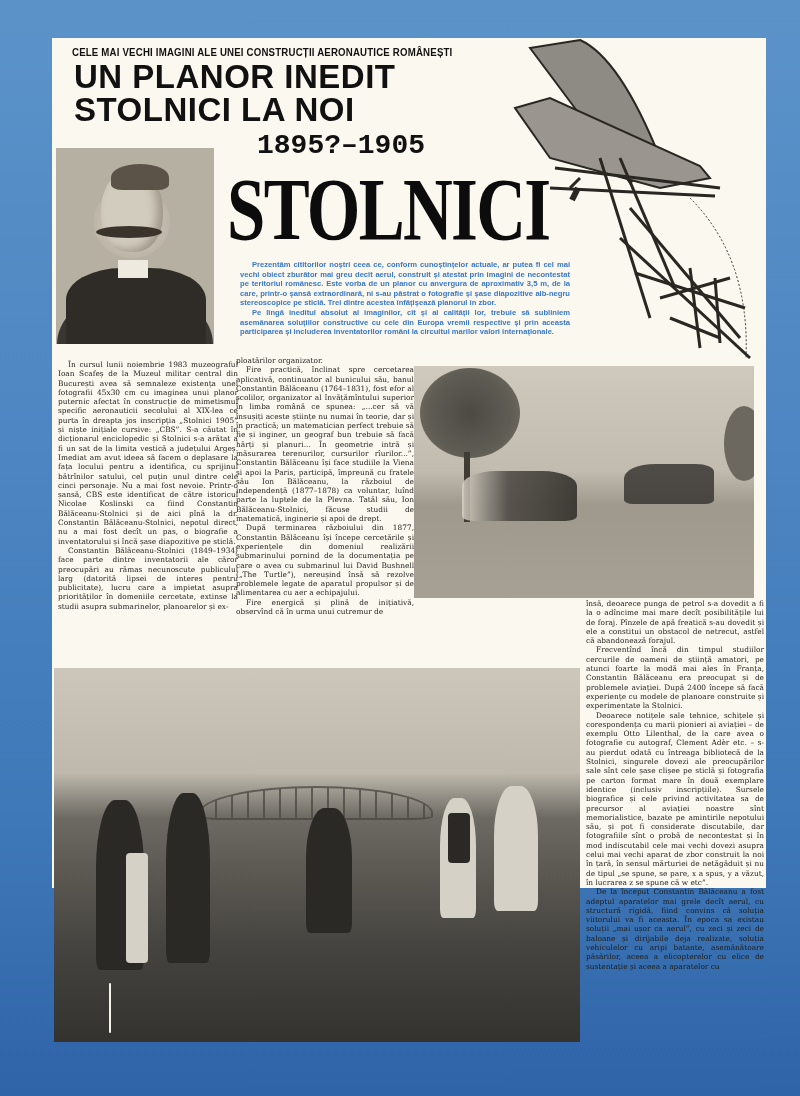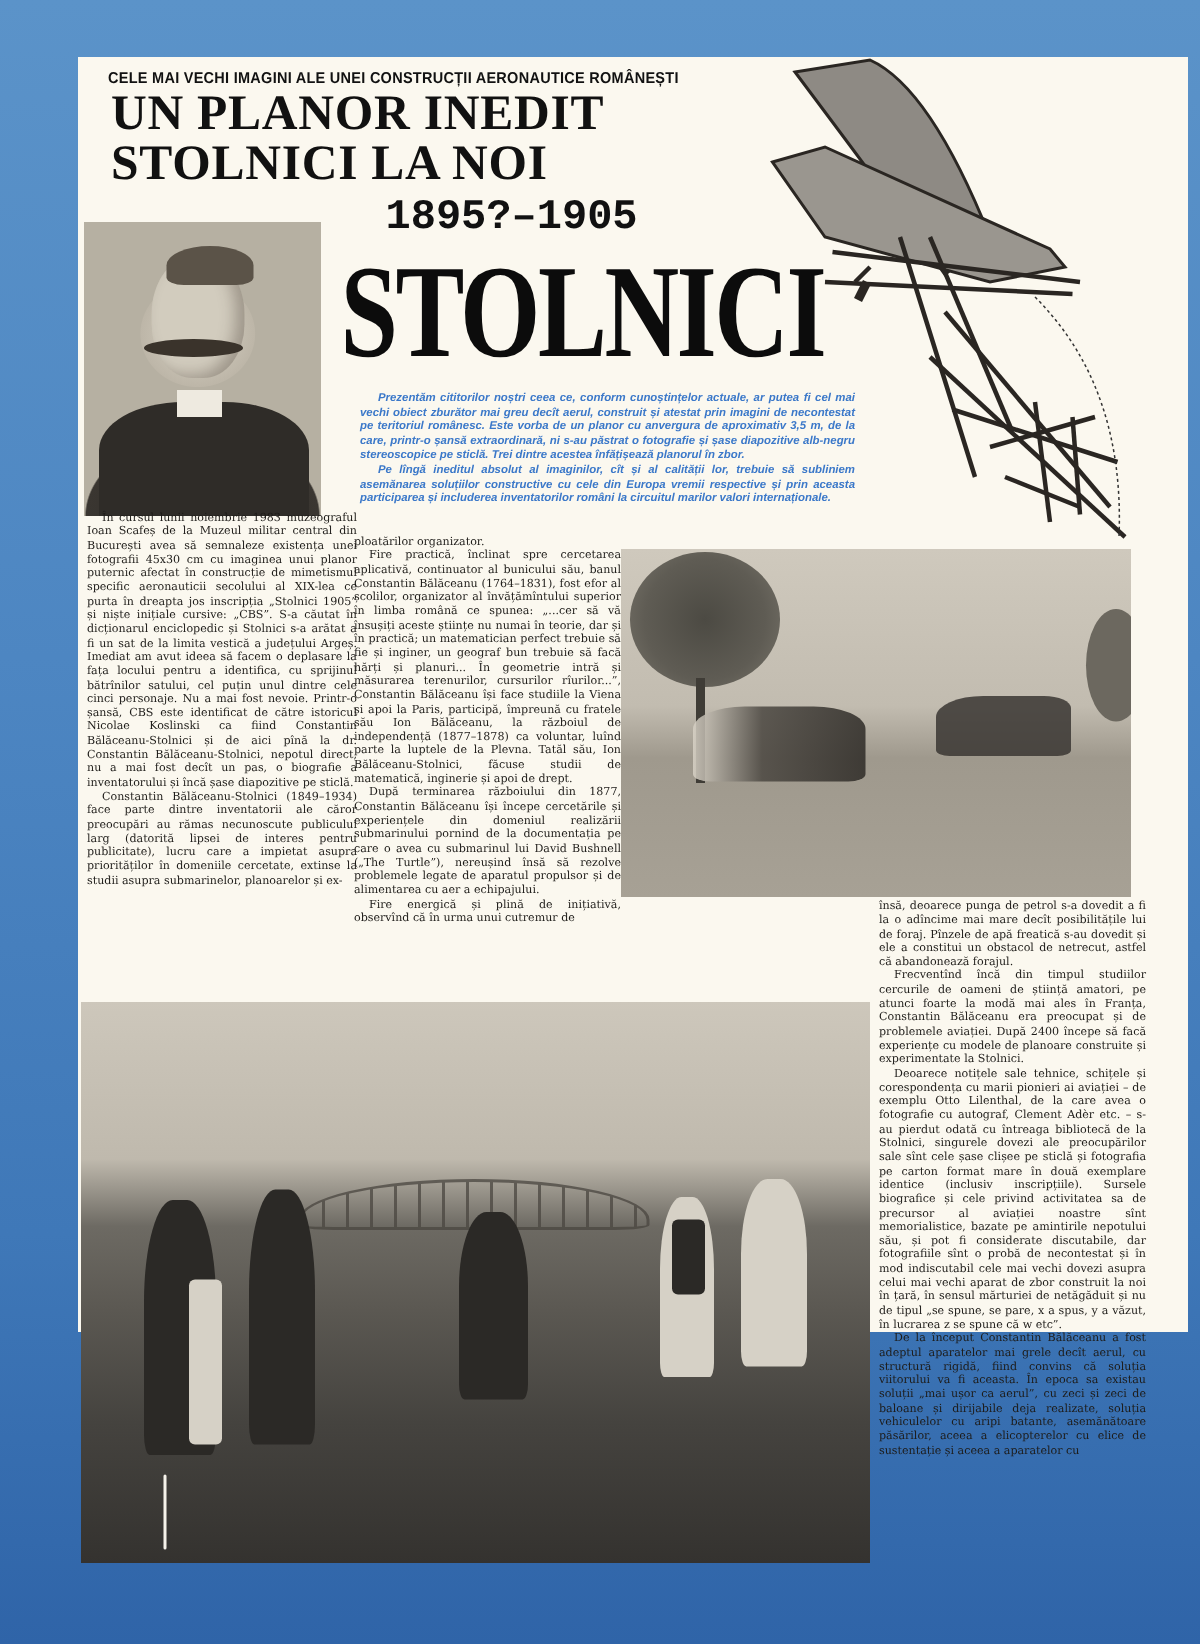--- a/index.html
+++ b/index.html
@@ -4,30 +4,29 @@
 <style>
   html, body { margin:0; padding:0; }
   body {
     width:800px; height:1096px; position:relative; overflow:hidden;
     background: linear-gradient(180deg,#5b93c9 0%,#4d86c2 40%,#3f78b8 75%,#2f64a8 100%);
     font-family:"DejaVu Serif", serif;
   }
   .page {
     position:absolute; left:52px; top:38px; width:714px; height:850px;
     background:#fbf8ef;
-    padding-left:26px;
   }
   .abs { position:absolute; }
   .kicker {
     left:20px; top:8px; font-family:"Liberation Sans", sans-serif; font-weight:bold;
     font-size:10.5px; letter-spacing:0.2px; color:#111; transform:scaleX(0.92); transform-origin:left;
     white-space:nowrap;
   }
   .headline {
-    left:22px; top:22px; font-family:Liberation Serif, serif; font-weight:bold;
+    left:22px; top:22px; font-family:Liberation Sans, sans-serif; font-weight:bold;
     font-size:33px; line-height:33px; color:#111; letter-spacing:0.5px; white-space:nowrap;
   }
   .years {
     left:205px; top:92px; font-family:Liberation Mono, monospace; font-weight:bold;
     font-size:28px; color:#111; white-space:nowrap;
   }
   .stolnici {
     left:175px; top:124px; width:300px; height:90px;
     font-family:"Liberation Serif", serif; font-weight:bold; font-size:84px; line-height:90px;
     color:#0c0c0c; letter-spacing:-2px; transform:scaleX(0.82) scaleY(1.05); transform-origin:left top;
@@ -58,26 +57,26 @@
     position:absolute; left:62px; top:112px; width:30px; height:18px; background:#eeeae0;
   }
   .portrait .coat {
     position:absolute; left:10px; top:120px; width:140px; height:80px; border-radius:40% 40% 0 0;
     background:#2f2c28;
   }
   .intro {
     left:188px; top:222px; width:330px; font-family:"Liberation Sans", sans-serif; font-weight:bold;
     font-size:7.6px; line-height:9.6px; color:#3b78c9; text-align:justify;
   }
-  .intro p { margin:0; text-indent:12px;font-style:italic; }
+  .intro p { margin:0; text-indent:12px; }
   .col {
     font-family:"DejaVu Serif", serif; font-size:7.4px; line-height:9.3px; color:#1d1b18; text-align:justify;
   }
   .col p { margin:0; text-indent:10px; }
-  .col1 { left:6px; top:302px; width:180px; }
+  .col1 { left:6px; top:322px; width:180px; }
   .col2 { left:184px; top:318px; width:178px; }
   .col3 { left:362px; top:561px; width:176px; }
   .col4 { left:534px; top:561px; width:178px; }
   .field-photo {
     left:362px; top:328px; width:340px; height:232px;
     background: linear-gradient(180deg,#cfc9bd 0%,#c2bcb0 45%,#9f998d 60%,#a7a195 100%);
   }
   .tree-left {
     position:absolute; left:6px; top:2px; width:100px; height:90px; border-radius:50%;
     background: radial-gradient(circle at 50% 50%, #4c4a43 0%, #5f5c54 60%, #7a766c 100%);

